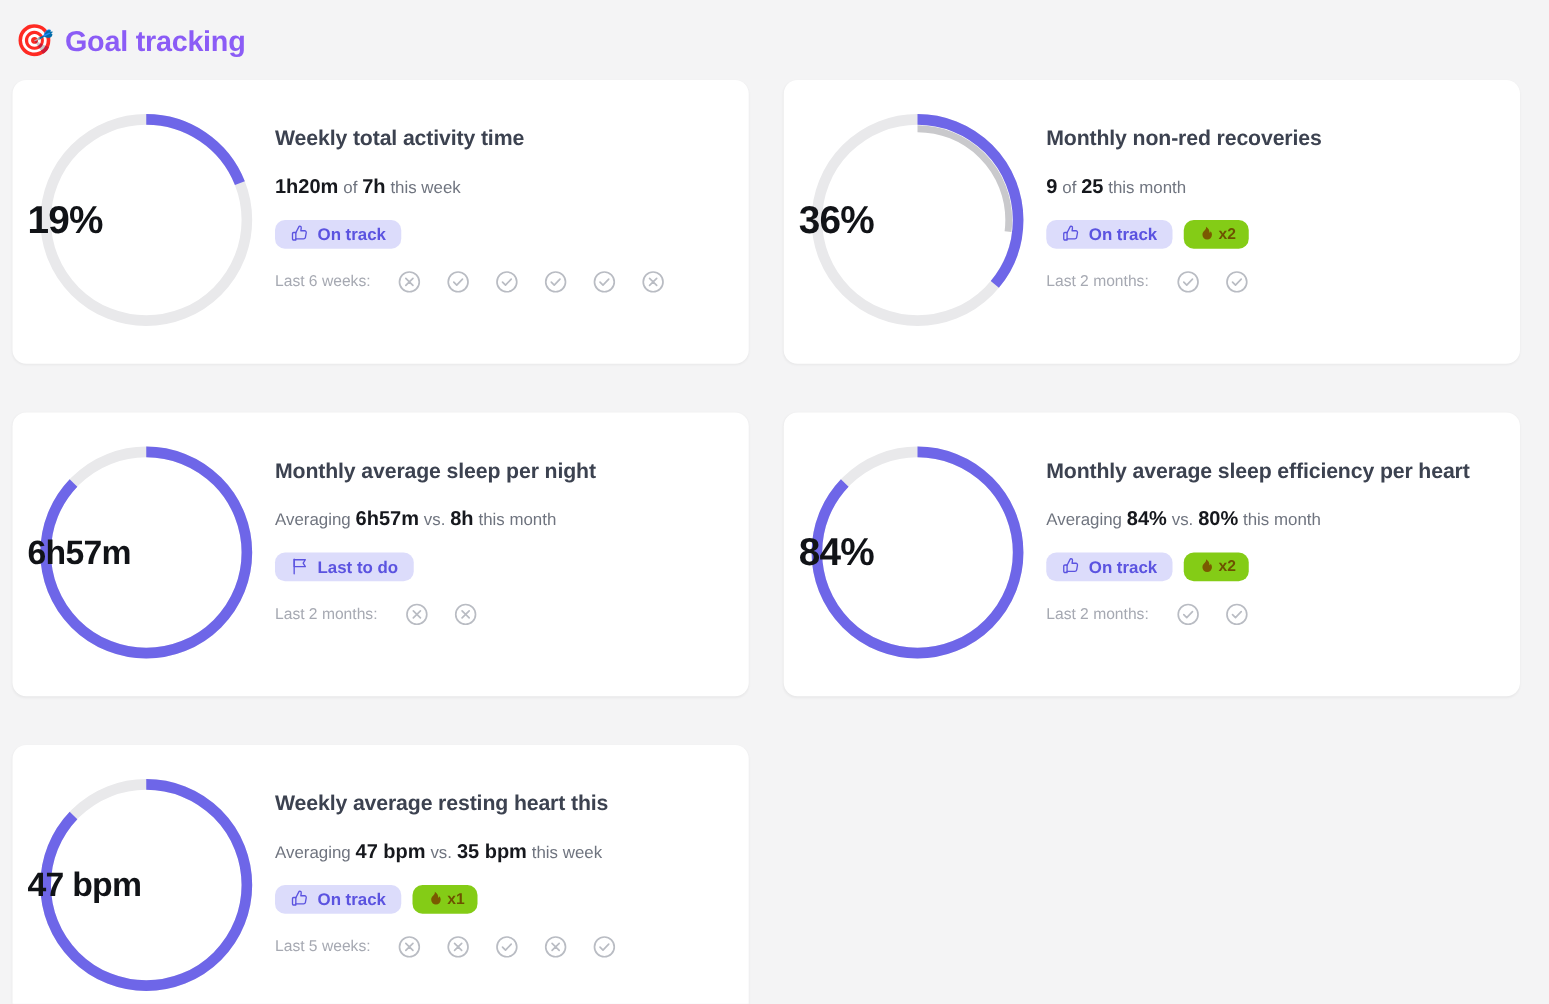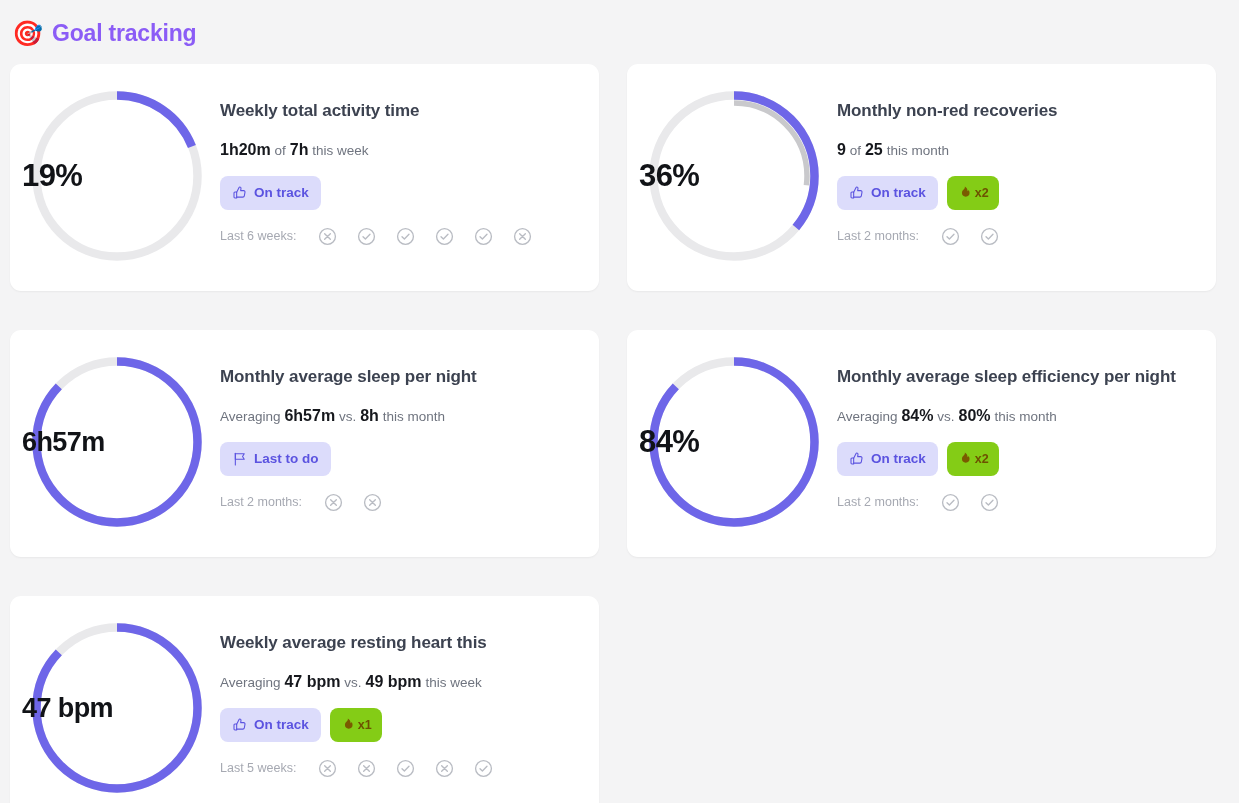--- a/index.html
+++ b/index.html
@@ -127,21 +127,21 @@
   .badge-row {
     display: flex;
     align-items: center;
     gap: 9px;
     margin-bottom: 17px;
   }
   .badge {
     display: inline-flex;
     align-items: center;
     gap: 6px;
-    height: 34px;
+    height: 23px;
     padding: 0 12px;
     border-radius: 8px;
     font-size: 13.5px;
     font-weight: bold;
     white-space: nowrap;
   }
   .badge.status {
     background: #dcdcfb;
     color: #5b53e0;
   }
@@ -337,21 +337,21 @@
       </div>
       <div class="goal-card">
         <div class="donut-wrap">
           <svg class="donut-svg" viewBox="0 0 190 190">
             <circle cx="95" cy="95" r="80.5" fill="none" stroke="#e9e9eb" stroke-width="8.5"></circle>
             <circle cx="95" cy="95" r="80.5" fill="none" stroke="#6e66e8" stroke-width="8.5" stroke-linecap="butt" stroke-dasharray="440.04288298832233 65.75353423963435" transform="rotate(-90 95 95)"></circle>
           </svg>
           <div class="donut-label">84%</div>
         </div>
         <div class="card-body">
-          <h3 class="card-title">Monthly average sleep efficiency per night</h3>
+          <h3 class="card-title">Monthly average sleep efficiency per heart</h3>
           <p class="stat-line"><span class="muted">Averaging</span> <span class="strong">84%</span> <span class="muted">vs.</span> <span class="strong">80%</span> <span class="muted">this month</span></p>
           <div class="badge-row">
             <span class="badge status">
               <span class="badge-icon">
                 <svg width="16" height="16" viewBox="0 0 24 24" fill="none">
                   <path d="M7 10.5v9H4.4A1.4 1.4 0 0 1 3 18.1v-6.2a1.4 1.4 0 0 1 1.4-1.4H7z" stroke="#5b53e0" stroke-width="1.6" stroke-linejoin="round"></path>
                   <path d="M7 10.8l3.6-7.1c.3-.6.9-.9 1.5-.7.9.2 1.5 1.1 1.4 2l-.5 3.4h4.6c1.2 0 2.1 1.1 1.9 2.3l-1 5.6a2.3 2.3 0 0 1-2.3 1.9H7" stroke="#5b53e0" stroke-width="1.6" stroke-linejoin="round" stroke-linecap="round"></path>
                 </svg>
               </span>
               <span>On track</span>
@@ -385,21 +385,21 @@
       <div class="goal-card">
         <div class="donut-wrap">
           <svg class="donut-svg" viewBox="0 0 190 190">
             <circle cx="95" cy="95" r="80.5" fill="none" stroke="#e9e9eb" stroke-width="8.5"></circle>
             <circle cx="95" cy="95" r="80.5" fill="none" stroke="#6e66e8" stroke-width="8.5" stroke-linecap="butt" stroke-dasharray="440.04288298832233 65.75353423963435" transform="rotate(-90 95 95)"></circle>
           </svg>
           <div class="donut-label small">47 bpm</div>
         </div>
         <div class="card-body">
           <h3 class="card-title">Weekly average resting heart this</h3>
-          <p class="stat-line"><span class="muted">Averaging</span> <span class="strong">47 bpm</span> <span class="muted">vs.</span> <span class="strong">49 bpm</span> <span class="muted">this week</span></p>
+          <p class="stat-line"><span class="muted">Averaging</span> <span class="strong">47 bpm</span> <span class="muted">vs.</span> <span class="strong">35 bpm</span> <span class="muted">this week</span></p>
           <div class="badge-row">
             <span class="badge status">
               <span class="badge-icon">
                 <svg width="16" height="16" viewBox="0 0 24 24" fill="none">
                   <path d="M7 10.5v9H4.4A1.4 1.4 0 0 1 3 18.1v-6.2a1.4 1.4 0 0 1 1.4-1.4H7z" stroke="#5b53e0" stroke-width="1.6" stroke-linejoin="round"></path>
                   <path d="M7 10.8l3.6-7.1c.3-.6.9-.9 1.5-.7.9.2 1.5 1.1 1.4 2l-.5 3.4h4.6c1.2 0 2.1 1.1 1.9 2.3l-1 5.6a2.3 2.3 0 0 1-2.3 1.9H7" stroke="#5b53e0" stroke-width="1.6" stroke-linejoin="round" stroke-linecap="round"></path>
                 </svg>
               </span>
               <span>On track</span>
             </span>

